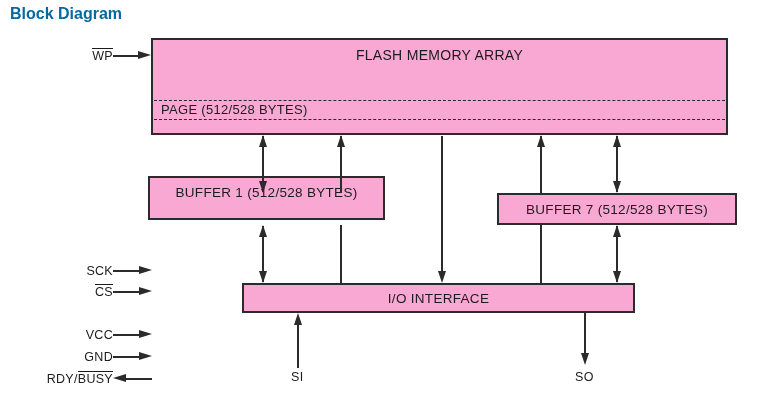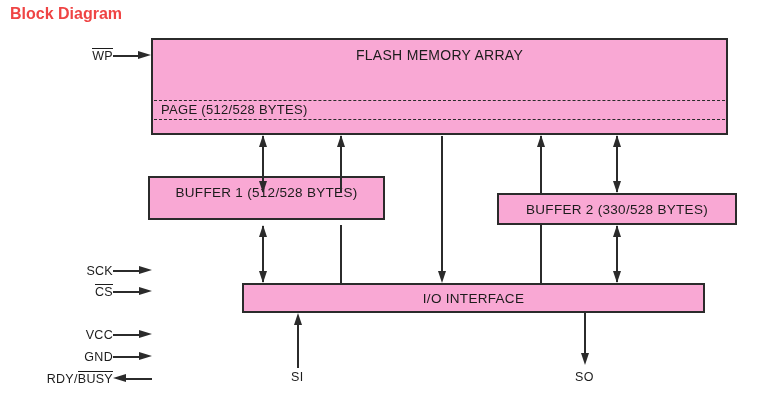--- a/index.html
+++ b/index.html
@@ -1,18 +1,18 @@
 <!DOCTYPE html>
 <html><head>
 <meta charset="utf-8">
 <style>
   html,body{margin:0;padding:0;background:#fff;}
   #stage{position:relative;width:764px;height:408px;background:#fff;overflow:hidden;
          font-family:"Liberation Sans",sans-serif;color:#1c1c1c;}
-  .title{position:absolute;left:10px;top:5px;font-size:16px;font-weight:bold;color:#ef4444;}
+  .title{position:absolute;left:10px;top:5px;font-size:16px;font-weight:bold;color:#0369a1;}
   .box{position:absolute;border:2px solid #2b2b2b;box-sizing:border-box;background:#f9a8d4;}
   .box-label{position:absolute;left:0;right:0;text-align:center;font-size:13.5px;letter-spacing:.3px;white-space:nowrap;}
   .dashed{position:absolute;border-top:1.5px dashed #2b2b2b;height:0;}
   .page-label{position:absolute;font-size:13px;letter-spacing:.3px;white-space:nowrap;}
   .vline{position:absolute;width:1.5px;background:#2b2b2b;}
   .ah-up{position:absolute;width:0;height:0;border-left:4.5px solid transparent;
          border-right:4.5px solid transparent;border-bottom:12px solid #2b2b2b;}
   .ah-down{position:absolute;width:0;height:0;border-left:4.5px solid transparent;
          border-right:4.5px solid transparent;border-top:12px solid #2b2b2b;}
   .sig-row{position:absolute;left:0;height:18px;width:160px;}
@@ -39,24 +39,24 @@
   </div>
   <div class="dashed" style="left:154px;top:100px;width:571px;"></div>
   <div class="dashed" style="left:154px;top:119px;width:571px;"></div>
   <div class="page-label" style="left:161px;top:102px;">PAGE (512/528 BYTES)</div>
 
   <div class="box" style="left:148px;top:176px;width:237px;height:44px;">
     <div class="box-label" style="top:7px;">BUFFER 1 (512/528 BYTES)</div>
   </div>
 
   <div class="box" style="left:497px;top:193px;width:240px;height:32px;">
-    <div class="box-label" style="top:7px;">BUFFER 2 (330/528 BYTES)</div>
+    <div class="box-label" style="top:7px;">BUFFER 7 (512/528 BYTES)</div>
   </div>
 
-  <div class="box" style="left:242px;top:283px;width:463px;height:30px;">
+  <div class="box" style="left:242px;top:283px;width:393px;height:30px;">
     <div class="box-label" style="top:6px;">I/O INTERFACE</div>
   </div>
 
   <div class="vline" style="left:262.2px;top:136px;height:56px;"></div>
   <div class="ah-up" style="left:258.5px;top:135px;"></div>
   <div class="ah-down" style="left:258.5px;top:181px;"></div>
 
   <div class="vline" style="left:340.2px;top:136px;height:57px;"></div>
   <div class="ah-up" style="left:336.5px;top:135px;"></div>
 

